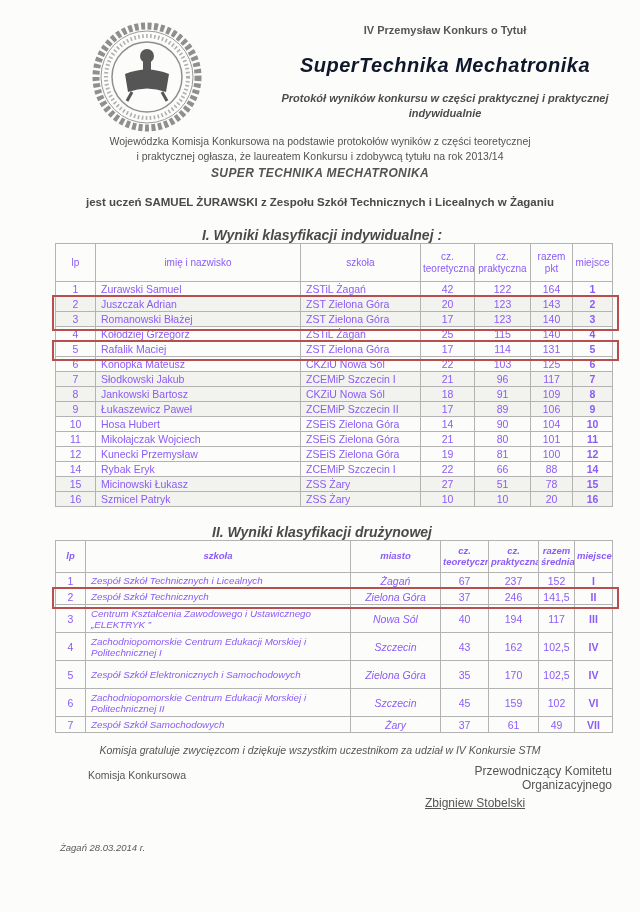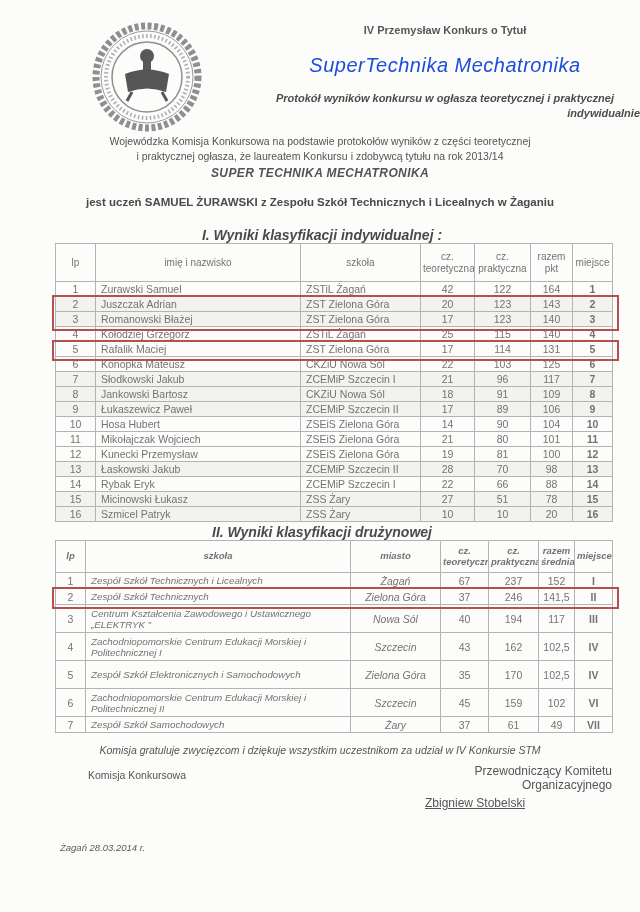--- a/index.html
+++ b/index.html
@@ -4,35 +4,35 @@
 <style>
   html,body{margin:0;padding:0;}
   body{background:#fcfcfb;}
   .page{position:relative;width:640px;height:912px;background:#fcfcfb;
         font-family:"Liberation Sans",sans-serif;color:#4c4c4c;overflow:hidden;}
 
   
   .logo{position:absolute;left:88px;top:22px;width:118px;height:110px;}
   .hdr{position:absolute;left:250px;top:24px;width:390px;text-align:center;}
   .contest{font-size:11px;font-weight:bold;color:#565656;}
-  .doc-title{margin-top:18px;font-size:20px;font-weight:normal;font-style:italic;color:#1d4ed8;letter-spacing:.5px;}
+  .doc-title{margin-top:18px;font-size:20px;font-weight:bold;font-style:italic;color:#0f172a;letter-spacing:.5px;}
   .sub{margin-top:14px;font-size:11px;font-weight:bold;font-style:italic;line-height:15px;}
-  .sub2{font-size:11px;font-weight:bold;font-style:italic;line-height:15px;text-align:right;}
+  .sub2{font-size:11px;font-weight:bold;font-style:italic;line-height:15px;}
 
   
   .announce{position:absolute;left:38px;top:134px;width:564px;text-align:center;font-size:10.5px;line-height:15px;color:#535353;}
   .award{margin-top:2px;font-size:12px;font-weight:bold;font-style:italic;letter-spacing:.4px;}
   .winner{position:absolute;left:38px;top:196px;width:564px;text-align:center;font-size:11.5px;font-weight:bold;color:#4a4a4a;}
   .sec-title{position:absolute;left:40px;width:564px;text-align:center;font-size:14px;font-weight:bold;font-style:italic;color:#4a4a4a;}
   #sec1{top:227px;} #sec2{top:524px;}
 
   
   .twrap{position:absolute;left:55px;}
   #t1wrap{top:243px;} #t2wrap{top:540px;}
-  .tbl{border-collapse:collapse;table-layout:fixed;width:557px;color:#737373;}
+  .tbl{border-collapse:collapse;table-layout:fixed;width:557px;color:#8b5cf6;}
   .tbl th,.tbl td{border:1px solid #b3b3b3;box-sizing:border-box;overflow:hidden;white-space:nowrap;padding:0 2px;}
   .t1 th{height:38px;font-weight:normal;font-size:10px;line-height:1.15;white-space:normal;text-align:center;}
   .t1 td{height:15px;font-size:10.5px;line-height:13px;text-align:center;}
   .c-name,.c-school-l{text-align:left !important;padding-left:5px !important;margin-top:36px;}
   .c-place{font-weight:bold;}
   .sh td{background:#f2f2ef;}
   .t2 th{height:32px;font-weight:bold;font-style:italic;font-size:9.5px;line-height:1.15;white-space:normal;text-align:center;}
   .t2 td{font-size:10.5px;text-align:center;}
   .t2 .c-school-l{font-style:italic;font-size:9.8px;line-height:11px;white-space:normal;}
   .t2 .c-city{font-style:italic;}
@@ -66,21 +66,21 @@
       <circle cx="59" cy="34" r="7" fill="#585858"></circle>
       <rect x="55" y="39" width="8" height="15" fill="#585858"></rect>
       <path d="M37 52 q22 -9 44 0 l-3 18 q-19 -7 -38 0 z" fill="#555555"></path>
       <path d="M44 70 l-5 9 M74 70 l5 9" stroke="#585858" stroke-width="3" fill="none"></path>
     </svg>
   </div>
 
   <div class="hdr">
     <div class="contest">IV Przemysław Konkurs o Tytuł</div>
     <div class="doc-title">SuperTechnika Mechatronika</div>
-    <div class="sub">Protokół wyników konkursu w ogłasza teoretycznej i praktycznej</div>
+    <div class="sub">Protokół wyników konkursu w części praktycznej i praktycznej</div>
     <div class="sub2">indywidualnie</div>
   </div>
 
   <div class="announce">
     <div>Wojewódzka Komisja Konkursowa na podstawie protokołów wyników z części teoretycznej</div>
     <div>i praktycznej ogłasza, że laureatem Konkursu i zdobywcą tytułu na rok 2013/14</div>
     <div class="award">SUPER TECHNIKA MECHATRONIKA</div>
   </div>
   <div class="winner">jest uczeń  SAMUEL  ŻURAWSKI  z Zespołu Szkół Technicznych i Licealnych w Żaganiu</div>
 
@@ -198,29 +198,20 @@
             <td class="c-place">11</td>
           </tr>
       <tr>
             <td>12</td>
             <td class="c-name">Kunecki Przemysław</td>
             <td class="c-school-l">ZSEiS  Zielona Góra</td>
             <td>19</td>
             <td>81</td>
             <td>100</td>
             <td class="c-place">12</td>
-          </tr>
-      <tr class="sh">
-            <td>13</td>
-            <td class="c-name">Łaskowski Jakub</td>
-            <td class="c-school-l">ZCEMiP Szczecin II</td>
-            <td>28</td>
-            <td>70</td>
-            <td>98</td>
-            <td class="c-place">13</td>
           </tr>
       <tr>
             <td>14</td>
             <td class="c-name">Rybak Eryk</td>
             <td class="c-school-l">ZCEMiP Szczecin I</td>
             <td>22</td>
             <td>66</td>
             <td>88</td>
             <td class="c-place">14</td>
           </tr>

